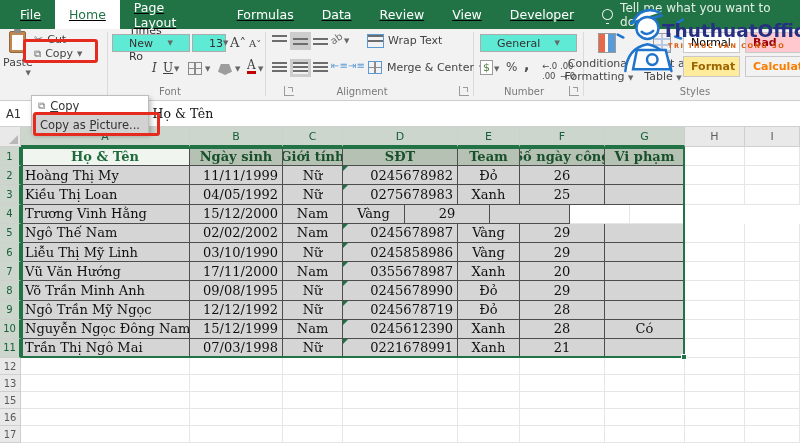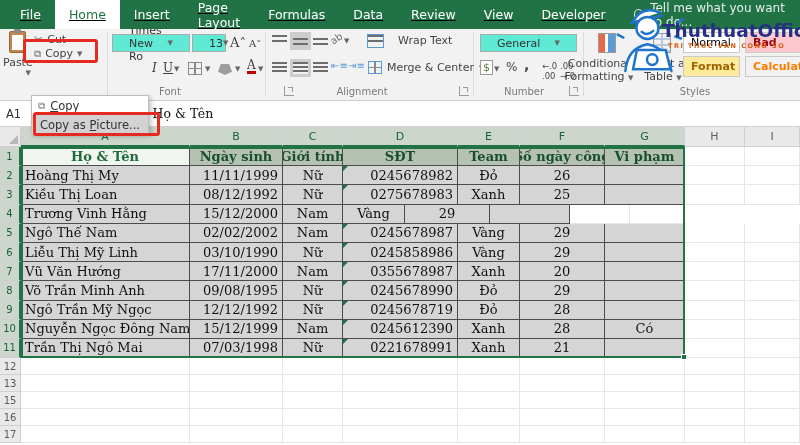--- a/index.html
+++ b/index.html
@@ -115,21 +115,20 @@
 </style>
 </head>
 <body>
 
 <div id="app">
 
   <div class="tabbar">
     <div id="tabs-holder" style="display:flex;align-items:stretch;text-decoration:underline;">
         <div class="tab">File</div>
         <div class="tab active">Home</div>
-        <div class="tab">Insert</div>
         <div class="tab">Page Layout</div>
         <div class="tab">Formulas</div>
         <div class="tab">Data</div>
         <div class="tab">Review</div>
         <div class="tab">View</div>
         <div class="tab">Developer</div>
       </div>
     <div class="tellme">
       <span class="bulb"></span>
       <span>Tell me what you want to do...</span>
@@ -182,21 +181,21 @@
     <span class="lines lt" style="position:absolute;left:272px;top:6px"></span>
     <span class="lines lm sel-ic" style="position:absolute;left:293px;top:6px"></span>
     <span class="lines lt" style="position:absolute;left:313px;top:9px"></span>
     <span style="position:absolute;left:330px;top:4px;font-size:10px;color:#6d6d6d;transform:rotate(-35deg)">ab</span>
     <span class="arr" style="position:absolute;left:344px;top:8px">▼</span>
     <span class="lines alft" style="position:absolute;left:272px;top:33px"></span>
     <span class="lines alft sel-ic" style="position:absolute;left:293px;top:33px"></span>
     <span class="lines alft" style="position:absolute;left:313px;top:33px"></span>
     <span style="position:absolute;left:331px;top:31px;font-size:10px;color:#5b9bd5">⇤≡</span>
     <span style="position:absolute;left:348px;top:31px;font-size:10px;color:#5b9bd5">⇥≡</span>
-    <div style="position:absolute;left:368px;top:5px;display:flex;gap:15px;align-items:center">
+    <div style="position:absolute;left:368px;top:5px;display:flex;gap:5px;align-items:center">
       <span class="lines lt" style="outline:1px solid #5b9bd5"></span>
       <span class="rtxt">Wrap Text</span>
     </div>
     <div style="position:absolute;left:368px;top:32px;display:flex;gap:5px;align-items:center">
       <span class="grid-ic" style="border-color:#5b9bd5"></span>
       <span class="rtxt">Merge &amp; Center</span>
       <span class="arr">▼</span>
     </div>
     <div class="glabel" style="left:330px;width:64px">Alignment</div>
     <div class="launcher" style="left:459px"></div>
@@ -310,21 +309,21 @@
           <div class="tc ar phone" style="width: 115px;">0245678982<span class="tri"></span></div>
           <div class="tc ac" style="width: 62px;">Đỏ</div>
           <div class="tc ac" style="width: 85px;">26</div>
           <div class="tc ac" style="width: 80px;"></div>
           <div class="ec" style="width: 60px;"></div>
           <div class="ec" style="width: 55px;"></div>
         </div>
         <div class="srow" style="height: 19.2px;">
           <div class="rowh sel" style="width: 21px;">3</div>
           <div class="tc al" style="width: 169px;">Kiều Thị Loan</div>
-          <div class="tc ar" style="width: 93px;">08/12/1992</div>
+          <div class="tc ar" style="width: 93px;">04/05/1992</div>
           <div class="tc ac" style="width: 60px;">Nữ</div>
           <div class="tc ar phone" style="width: 115px;">0275678983<span class="tri"></span></div>
           <div class="tc ac" style="width: 62px;">Xanh</div>
           <div class="tc ac" style="width: 85px;">25</div>
           <div class="tc ac" style="width: 80px;"></div>
           <div class="ec" style="width: 60px;"></div>
           <div class="ec" style="width: 55px;"></div>
         </div>
         <div class="srow" style="height: 19.2px;">
           <div class="rowh sel" style="width: 21px;">4</div>

